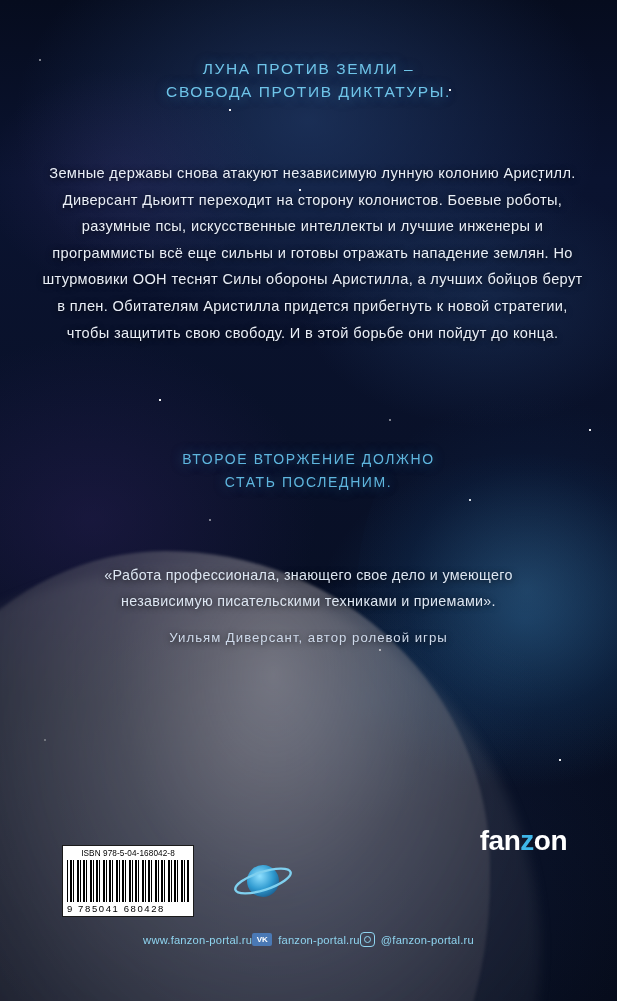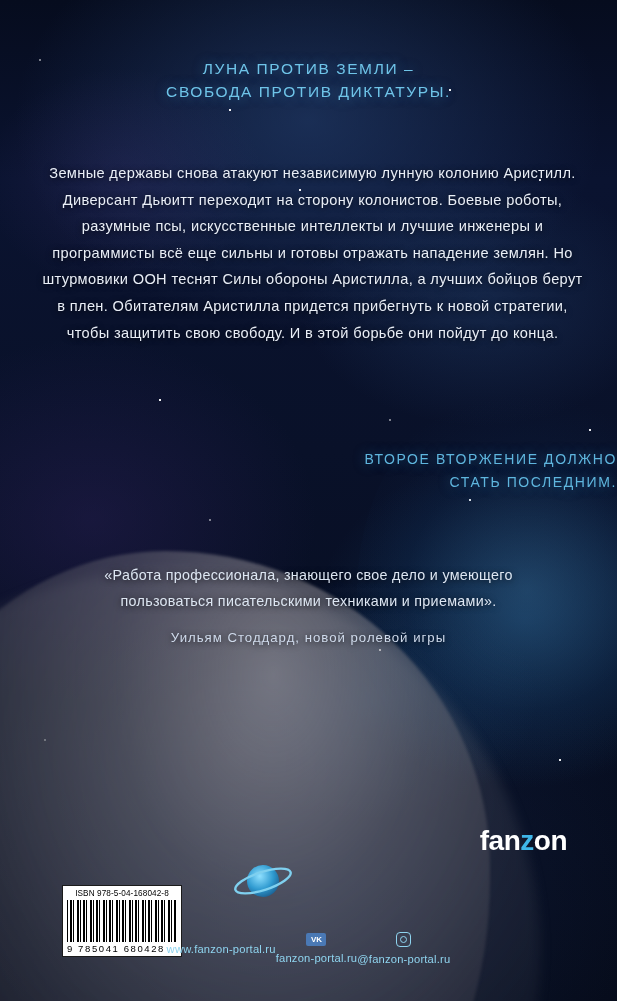--- a/index.html
+++ b/index.html
@@ -157,21 +157,21 @@
     line-height: 26.6px;
     letter-spacing: 0.35px;
     text-shadow: 0 1px 6px rgba(0,0,0,0.75);
   }
 
   .second-tagline {
     position: absolute;
     top: 448px;
     left: 0;
     right: 0;
-    text-align: right;
+    text-align: center;
     color: #5fb6de;
     font-size: 14px;
     letter-spacing: 1.6px;
     line-height: 23px;
     text-transform: uppercase;
     text-shadow: 0 0 12px rgba(60,150,210,0.5);
   }
 
   .quote {
     position: absolute;
@@ -195,26 +195,25 @@
   .quote-attr .work {
     display: block;
     letter-spacing: 1.2px;
   }
 
   
   .isbn-box {
     position: absolute;
     left: 62px;
     top: 845px;
-    width: 120px;
+    width: 132px;
     background: #ffffff;
     border: 1px solid #1b1b1b;
     padding: 3px 4px 2px 4px;
     box-sizing: border-box;
-    margin-top: 40px;
   }
   .isbn-text {
     font-size: 8.2px;
     color: #000;
     text-align: center;
     letter-spacing: 0.1px;
     font-family: "Liberation Sans", sans-serif;
     margin-bottom: 2px;
   }
   .barcode {
@@ -306,21 +305,21 @@
     position: relative;
   }
   .ig-badge::after {
     content: "";
     position: absolute;
     width: 5px;
     height: 5px;
     border: 1.3px solid #8fd4ef;
     border-radius: 50%;
   }
-  .footer-group { display: inline-flex; align-items: center; gap: 6px; flex-direction: column; }
+  .footer-group { display: inline-flex; align-items: center; gap: 6px; }
 </style>
 </head>
 <body>
 
 <div class="cover">
   <div class="nebula"></div>
   <div class="stars"></div>
   <div class="stars dim"></div>
   <div class="glow-right"></div>
   <div class="surface2"></div>
@@ -331,23 +330,23 @@
     <div class="tagline" style="white-space: pre-line;">ЛУНА ПРОТИВ ЗЕМЛИ –
 СВОБОДА ПРОТИВ ДИКТАТУРЫ.</div>
 
     <div class="blurb">Земные державы снова атакуют независимую лунную колонию Аристилл. Диверсант Дьюитт переходит на сторону колонистов. Боевые роботы, разумные псы, искусственные интеллекты и лучшие инженеры и программисты всё еще сильны и готовы отражать нападение землян. Но штурмовики ООН теснят Силы обороны Аристилла, а лучших бойцов берут в плен. Обитателям Аристилла придется прибегнуть к новой стратегии, чтобы защитить свою свободу. И в этой борьбе они пойдут до конца.</div>
 
     <div class="second-tagline" style="white-space: pre-line;">ВТОРОЕ ВТОРЖЕНИЕ ДОЛЖНО
 СТАТЬ ПОСЛЕДНИМ.</div>
 
     <div class="quote-block">
       <div class="quote">
-        <span>«Работа профессионала, знающего свое дело и умеющего пользоваться писательскими техниками и приемами».</span>
+        <span>«Работа профессионала, знающего свое дело и умеющего независимую писательскими техниками и приемами».</span>
         <div class="quote-attr">
-          <span>Уильям Стоддард, новой ролевой игры</span>
+          <span>Уильям Диверсант, автор ролевой игры</span>
         </div>
       </div>
     </div>
 
     <div class="isbn-box">
       <div class="isbn-text">ISBN 978-5-04-168042-8</div>
       <div class="barcode"></div>
       <div class="barcode-digits">9 785041 680428</div>
     </div>
 

